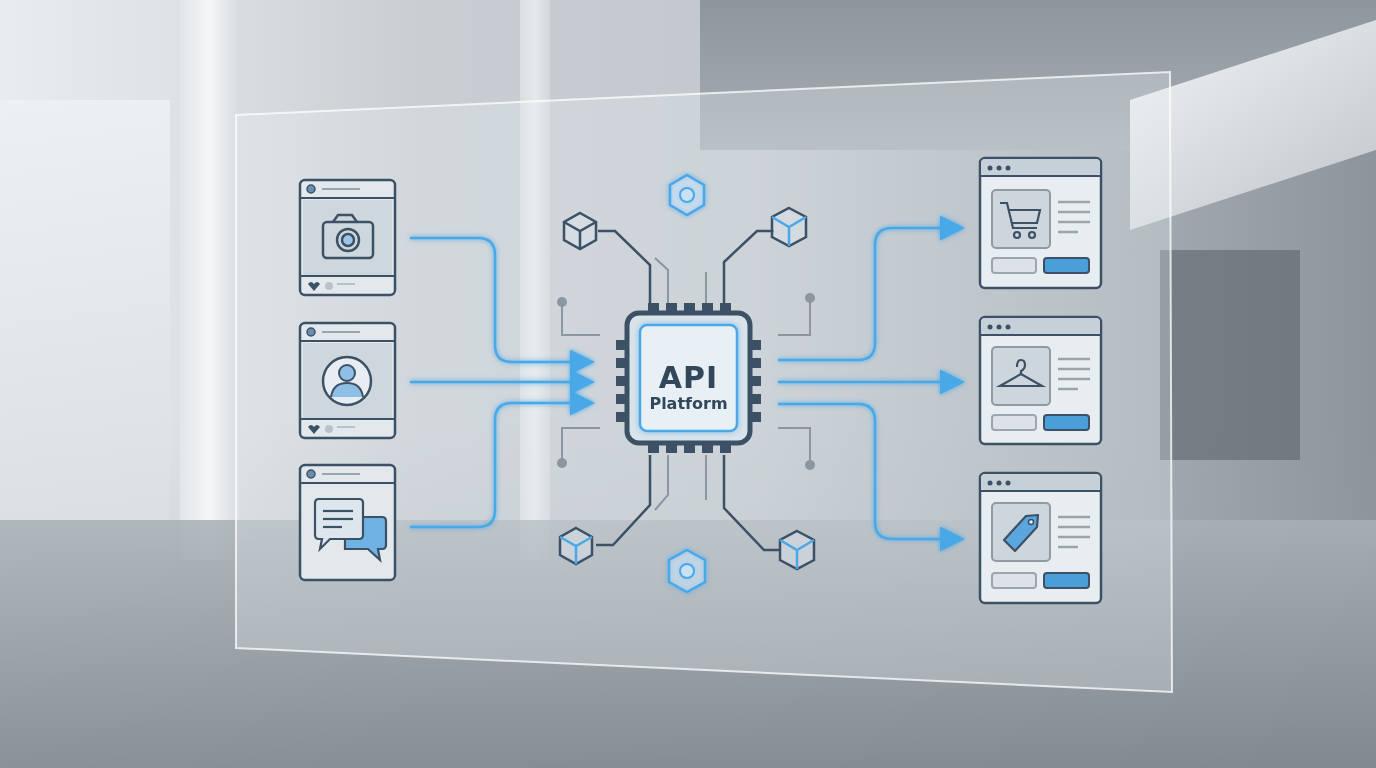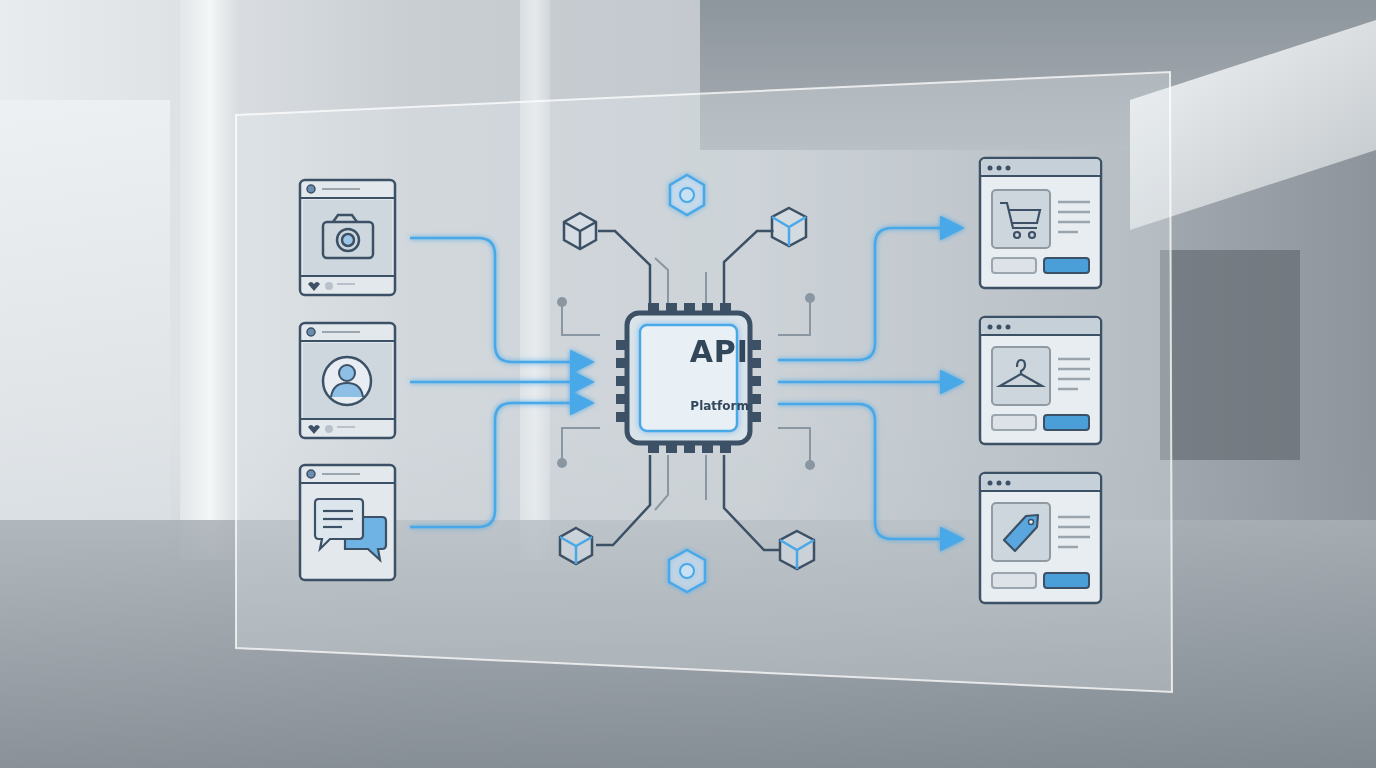--- a/index.html
+++ b/index.html
@@ -249,16 +249,16 @@
         <line x1="78" y1="44" x2="110" y2="44"></line>
         <line x1="78" y1="54" x2="110" y2="54"></line>
         <line x1="78" y1="64" x2="110" y2="64"></line>
         <line x1="78" y1="74" x2="98" y2="74"></line>
       </g>
     <rect x="12" y="100" width="44" height="15" rx="3" fill="#dce2e7" stroke="#9aa5ae" stroke-width="2"></rect>
     <rect x="64" y="100" width="45" height="15" rx="3" fill="#4a9fd8" stroke="#3d5166" stroke-width="2"></rect>
   </g>
 </svg>
 
-<div style="position:absolute;left:640px;top:335px;width:97px;text-align:right;color:#33475b;padding-left:12px;">
+<div style="position:absolute;left:640px;top:361px;width:97px;text-align:center;color:#33475b;">
   <div style="font-family:'DejaVu Sans',sans-serif;font-weight:bold;font-size:30px;line-height:34px;letter-spacing:1px;">API</div>
-  <div style="font-family:'DejaVu Sans',sans-serif;font-weight:bold;font-size:12px;line-height:18px;margin-top:28px;">Platform</div>
+  <div style="font-family:'DejaVu Sans',sans-serif;font-weight:bold;font-size:16px;line-height:18px;">Platform</div>
 </div>
 
 </body></html>

